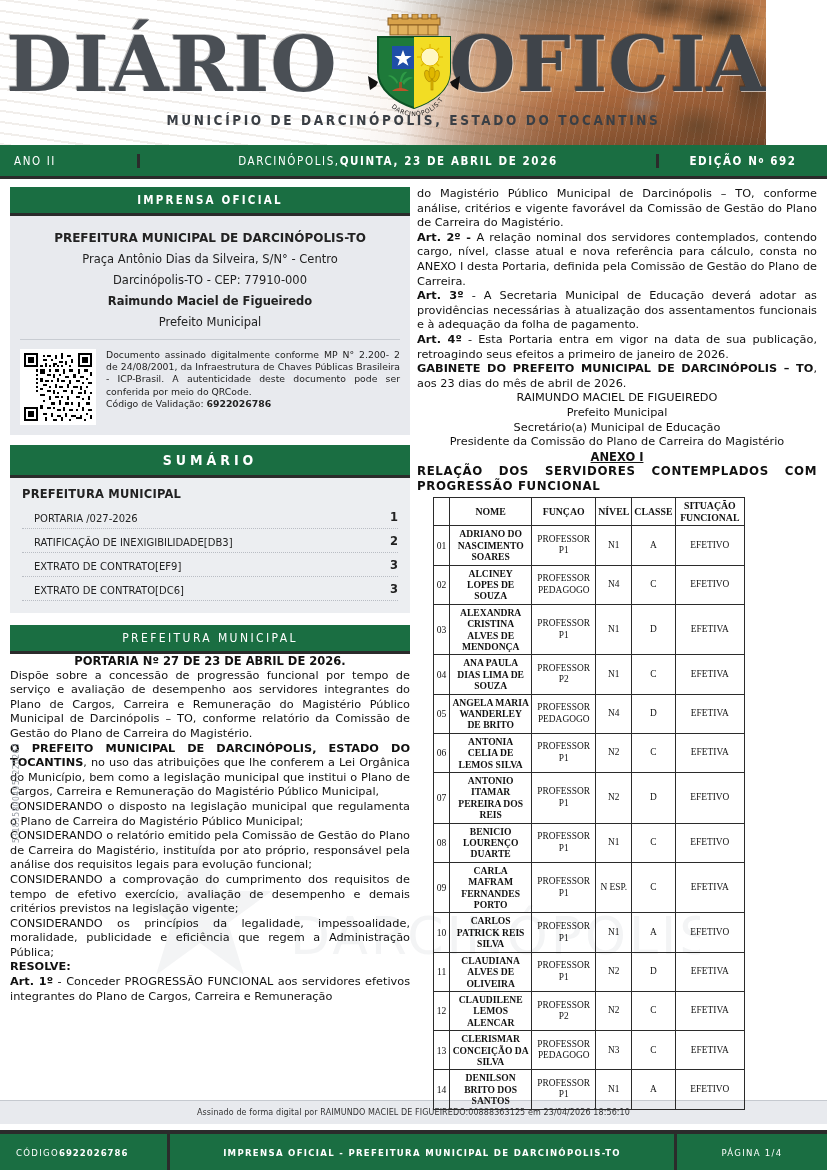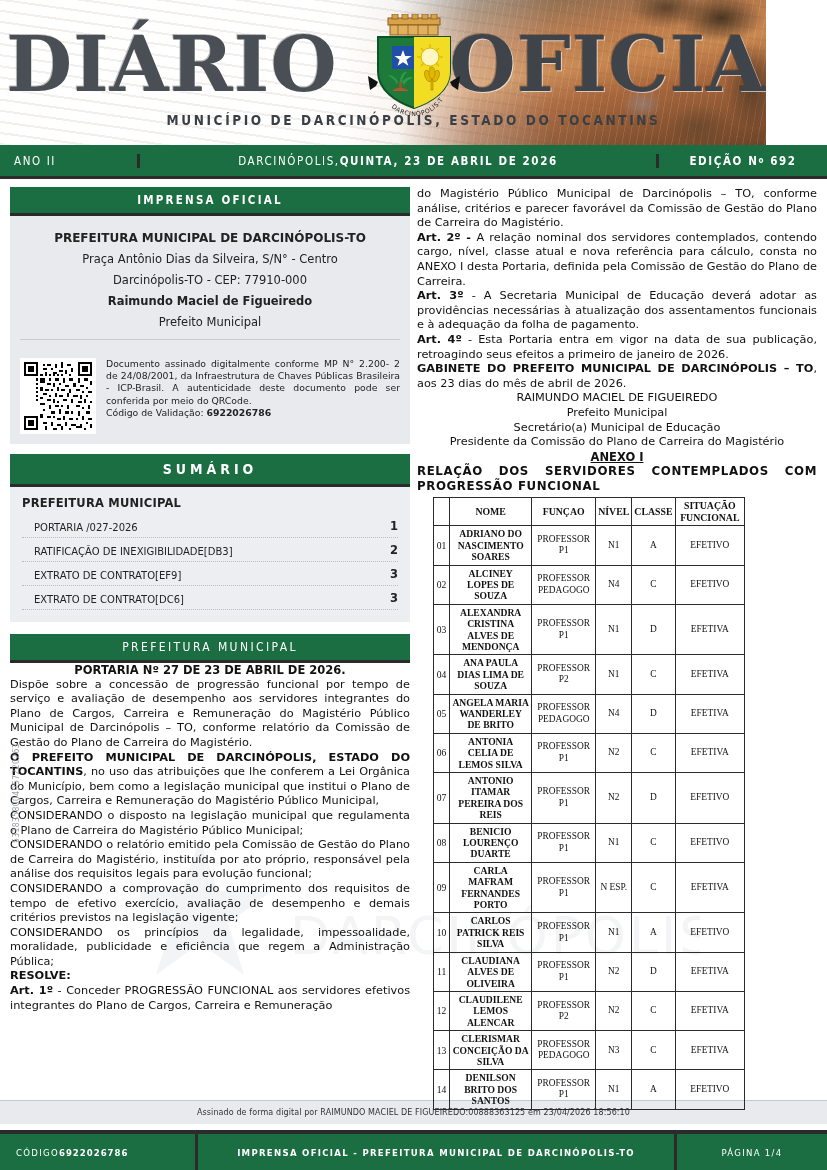--- a/index.html
+++ b/index.html
@@ -93,21 +93,21 @@
   .sechead.lg { font-size:14px; letter-spacing:4px; padding:7px 0; }
   .sechead.plain { font-weight:400; letter-spacing:2.4px; font-size:12px;
     border-bottom:3px solid #2b2b2b; }
 
   .panel { background:#e8eaee; padding:12px 10px 10px; }
   .panel .ln { text-align:center; font-size:11.5px; color:#222; margin:7px 0; }
   .panel .ln.b { font-weight:700; font-size:11.5px; }
   .panel .ln.t { font-weight:700; font-size:12px; margin-top:3px; }
 
   .qrbox { display:flex; gap:10px; align-items:flex-start;
-           border-top:1px solid #c8ccd2; padding-top:18px; margin-top:10px; }
+           border-top:1px solid #c8ccd2; padding-top:9px; margin-top:10px; }
   .qr { width:76px; height:76px; background:#fff; padding:4px; flex:0 0 auto; }
   .qr svg { display:block; }
   .qrtxt { font-size:9.3px; line-height:12.2px; color:#222; text-align:justify; }
   .qrtxt b { font-weight:700; }
 
   .sumpanel { background:#eceef1; padding:9px 12px 12px; }
   .sumpanel h4 { font-size:11.5px; font-weight:700; color:#222; margin-bottom:4px; letter-spacing:.2px;}
   .sumrow { display:flex; align-items:flex-end; font-size:10px; color:#222;
             padding:5px 0 4px 12px; border-bottom:1px dotted #b9bdc4; }
   .sumrow:last-child { border-bottom:1px dotted #b9bdc4; }
@@ -158,21 +158,21 @@
     font-size:8px; color:#333; letter-spacing:.1px;
   }
   .footbar {
     position:absolute; left:0; bottom:0; width:827px; height:40px;
     background:#1a6e42; border-top:4px solid #2b2b2b;
     display:flex; align-items:stretch;
   }
   .footbar .fc { display:flex; align-items:center; color:#fff; font-size:9.5px;
     letter-spacing:1.3px;
     font-family:"DejaVu Sans Condensed","DejaVu Sans", sans-serif; }
-  .f-cod { width:198px; padding-left:16px; border-right:3px solid #2b2b2b; }
+  .f-cod { width:170px; padding-left:16px; border-right:3px solid #2b2b2b; }
   .f-cod b { font-weight:700; letter-spacing:1px; }
   .f-mid { flex:1; justify-content:center; font-weight:700; letter-spacing:1.5px;
            border-right:3px solid #2b2b2b; }
   .f-pg { width:150px; justify-content:center; letter-spacing:1.2px; }
 </style>
 </head>
 <body>
 
 <div class="page">
 
@@ -457,21 +457,21 @@
         <p>CONSIDERANDO os princípios da legalidade, impessoalidade, moralidade, publicidade e eficiência que regem a Administração Pública;</p>
         <p><b>RESOLVE:</b></p>
         <p>
           <b>Art. 1º</b><span> - Conceder PROGRESSÃO FUNCIONAL aos servidores efetivos integrantes do Plano de Cargos, Carreira e Remuneração</span>
         </p>
       </div>
     </div>
 
     <div class="col-r">
       <div class="btext">
-        <p>do Magistério Público Municipal de Darcinópolis – TO, conforme análise, critérios e parecer favorável da Comissão de Gestão do Plano de Carreira do Magistério.</p>
+        <p>do Magistério Público Municipal de Darcinópolis – TO, conforme análise, critérios e vigente favorável da Comissão de Gestão do Plano de Carreira do Magistério.</p>
         <p>
           <b>Art. 2º - </b><span>A relação nominal dos servidores contemplados, contendo cargo, nível, classe atual e nova referência para cálculo, consta no ANEXO I desta Portaria, definida pela Comissão de Gestão do Plano de Carreira.</span>
         </p>
         <p>
           <b>Art. 3º</b><span> - A Secretaria Municipal de Educação deverá adotar as providências necessárias à atualização dos assentamentos funcionais e à adequação da folha de pagamento.</span>
         </p>
         <p>
           <b>Art. 4º</b><span> - Esta Portaria entra em vigor na data de sua publicação, retroagindo seus efeitos a primeiro de janeiro de 2026.</span>
         </p>
         <p>

